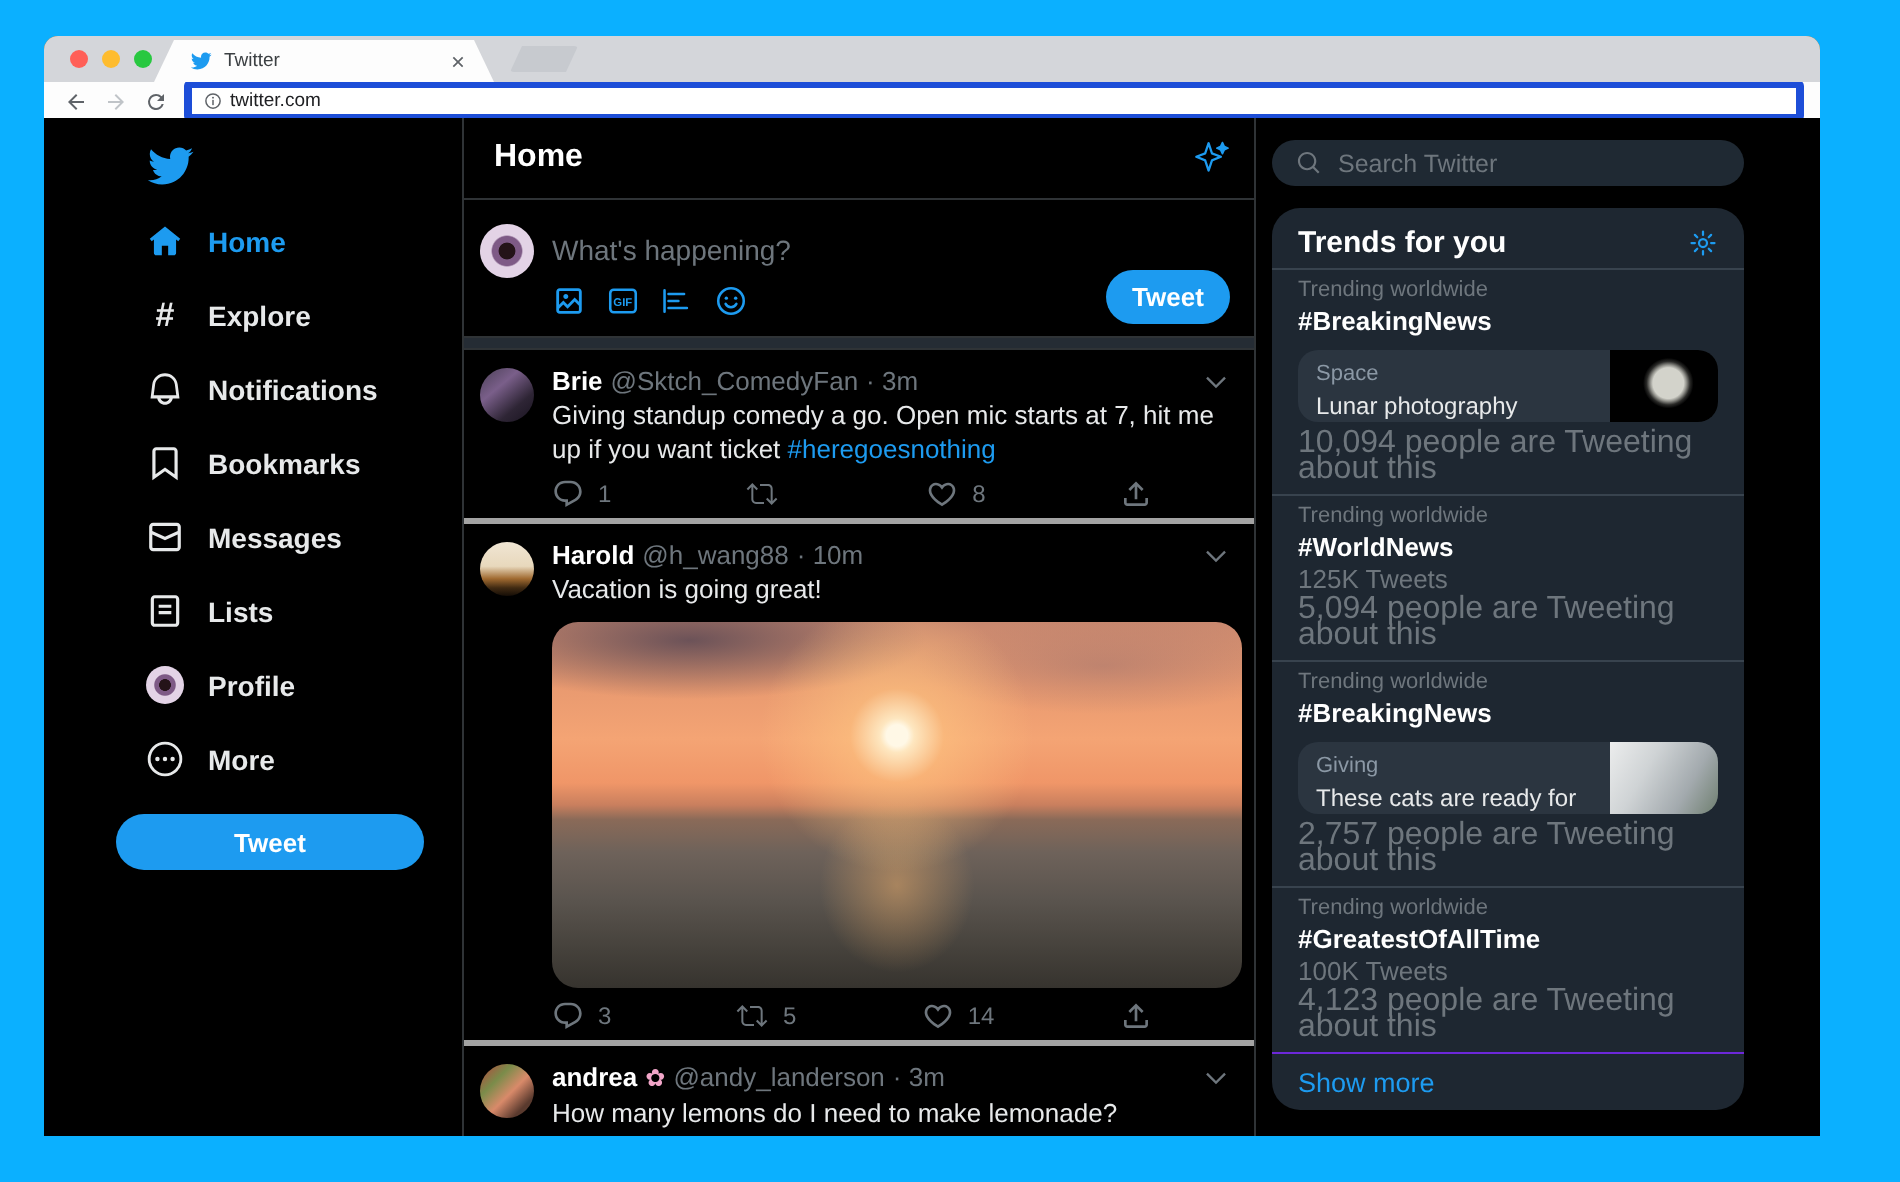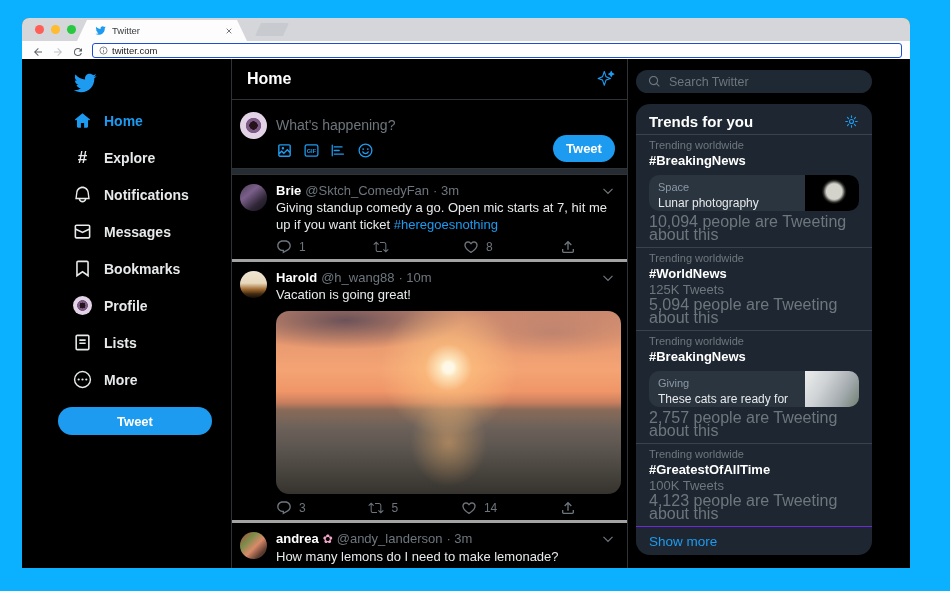--- a/index.html
+++ b/index.html
@@ -11,21 +11,21 @@
   .lights{position:absolute;left:13px;top:7px;display:flex;gap:7px;}
   .light{width:9px;height:9px;border-radius:50%;}
   .light.red{background:#ff5f57;} .light.yellow{background:#febc2e;} .light.green{background:#28c840;}
   .tab{position:absolute;left:55px;bottom:0;width:170px;height:21px;background:#fdfdfd;
        clip-path:polygon(10px 0,160px 0,170px 100%,0 100%);display:flex;align-items:center;padding:0 0 0 18px;box-sizing:border-box;gap:6px;}
   .tab-title{font-size:9.5px;color:#3c4043;flex:1;}
   .newtab{position:absolute;left:233px;top:5px;width:34px;height:13px;background:#c7cacf;
        clip-path:polygon(6px 0,100% 0,calc(100% - 6px) 100%,0 100%);border-radius:2px;}
   .toolbar{height:18px;background:#fdfdfd;display:flex;align-items:center;padding:0 8px 0 10px;gap:8px;}
   .navicon{width:12px;height:12px;flex:none;}
-  .urlfield{flex:1;height:13px;border:1px solid #1d4ed8;border-radius:3px;background:#fff;display:flex;align-items:center;gap:4px;padding:0 6px;}
+  .urlfield{flex:1;height:13px;border:4px solid #1d4ed8;border-radius:3px;background:#fff;display:flex;align-items:center;gap:4px;padding:0 6px;}
   .url{font-size:9.5px;color:#202124;}
   
   .content{position:relative;height:509px;background:#000;display:flex;}
   
   .sidebar{width:209px;flex:none;box-sizing:border-box;padding:12px 0 0 51px;}
   .nav{margin-top:7px;}
   .navitem{height:37px;display:flex;align-items:center;gap:12px;cursor:pointer;}
   .navitem .nlabel{font-size:14px;font-weight:bold;color:#e7e9ea;}
   .navitem.active .nlabel{color:#1d9bf0;}
   .nicon{width:19px;height:19px;flex:none;display:flex;align-items:center;justify-content:center;}
@@ -172,46 +172,46 @@
           <span class="nicon">
             <svg width="19" height="19" viewBox="0 0 24 24">
                 <path fill="#e7e9ea" d="M19.993 9.042C19.48 5.017 16.054 2 11.996 2s-7.49 3.021-7.999 7.051L2.866 18H7.1c.463 2.282 2.481 4 4.9 4s4.437-1.718 4.9-4h4.236l-1.143-8.958zM12 20c-1.306 0-2.417-.835-2.829-2h5.658c-.412 1.165-1.523 2-2.829 2zm-7.131-4l.874-6.852C6.124 6.125 8.855 4 11.996 4s5.876 2.126 6.257 5.15l.874 6.85H4.869z"></path>
               </svg>
           </span>
           <span class="nlabel">Notifications</span>
         </div>
         <div class="navitem">
           <span class="nicon">
             <svg width="19" height="19" viewBox="0 0 24 24">
+                <path fill="#e7e9ea" d="M4 4.5C4 3.12 5.119 2 6.5 2h11C18.881 2 20 3.12 20 4.5v18.44l-8-5.71-8 5.71V4.5zM6.5 4c-.276 0-.5.22-.5.5v14.56l6-4.29 6 4.29V4.5c0-.28-.224-.5-.5-.5h-11z"></path>
+              </svg>
+          </span>
+          <span class="nlabel">Bookmarks</span>
+        </div>
+        <div class="navitem">
+          <span class="nicon">
+            <svg width="19" height="19" viewBox="0 0 24 24">
                 <path fill="#e7e9ea" d="M1.998 5.5c0-1.381 1.119-2.5 2.5-2.5h15c1.381 0 2.5 1.119 2.5 2.5v13c0 1.381-1.119 2.5-2.5 2.5h-15c-1.381 0-2.5-1.119-2.5-2.5v-13zm2.5-.5c-.276 0-.5.224-.5.5v2.764l8 3.638 8-3.636V5.5c0-.276-.224-.5-.5-.5h-15zm15.5 5.463l-8 3.636-8-3.638V18.5c0 .276.224.5.5.5h15c.276 0 .5-.224.5-.5v-8.037z"></path>
               </svg>
           </span>
           <span class="nlabel">Messages</span>
         </div>
         <div class="navitem">
           <span class="nicon">
             <svg width="19" height="19" viewBox="0 0 24 24">
-                <path fill="#e7e9ea" d="M4 4.5C4 3.12 5.119 2 6.5 2h11C18.881 2 20 3.12 20 4.5v18.44l-8-5.71-8 5.71V4.5zM6.5 4c-.276 0-.5.22-.5.5v14.56l6-4.29 6 4.29V4.5c0-.28-.224-.5-.5-.5h-11z"></path>
-              </svg>
-          </span>
-          <span class="nlabel">Bookmarks</span>
+                <path fill="#e7e9ea" d="M3 4.5C3 3.12 4.12 2 5.5 2h13C19.88 2 21 3.12 21 4.5v15c0 1.38-1.12 2.5-2.5 2.5h-13C4.12 22 3 20.88 3 19.5v-15zM5.5 4c-.28 0-.5.22-.5.5v15c0 .28.22.5.5.5h13c.28 0 .5-.22.5-.5v-15c0-.28-.22-.5-.5-.5h-13zM16 10H8V8h8v2zm-8 2h8v2H8v-2z"></path>
+              </svg>
+          </span>
+          <span class="nlabel">Lists</span>
         </div>
         <div class="navitem">
           <span class="nicon">
               <span class="avatar-flower" style="width:19px;height:19px;display:block;"></span>
             </span>
           <span class="nlabel">Profile</span>
-        </div>
-        <div class="navitem">
-          <span class="nicon">
-            <svg width="19" height="19" viewBox="0 0 24 24">
-                <path fill="#e7e9ea" d="M3 4.5C3 3.12 4.12 2 5.5 2h13C19.88 2 21 3.12 21 4.5v15c0 1.38-1.12 2.5-2.5 2.5h-13C4.12 22 3 20.88 3 19.5v-15zM5.5 4c-.28 0-.5.22-.5.5v15c0 .28.22.5.5.5h13c.28 0 .5-.22.5-.5v-15c0-.28-.22-.5-.5-.5h-13zM16 10H8V8h8v2zm-8 2h8v2H8v-2z"></path>
-              </svg>
-          </span>
-          <span class="nlabel">Lists</span>
         </div>
         <div class="navitem">
           <span class="nicon">
             <svg width="19" height="19" viewBox="0 0 24 24">
                 <circle cx="12" cy="12" r="10" fill="none" stroke="#e7e9ea" stroke-width="1.8"></circle>
                 <circle cx="7.2" cy="12" r="1.4" fill="#e7e9ea"></circle>
                 <circle cx="12" cy="12" r="1.4" fill="#e7e9ea"></circle>
                 <circle cx="16.8" cy="12" r="1.4" fill="#e7e9ea"></circle>
               </svg>
           </span>

